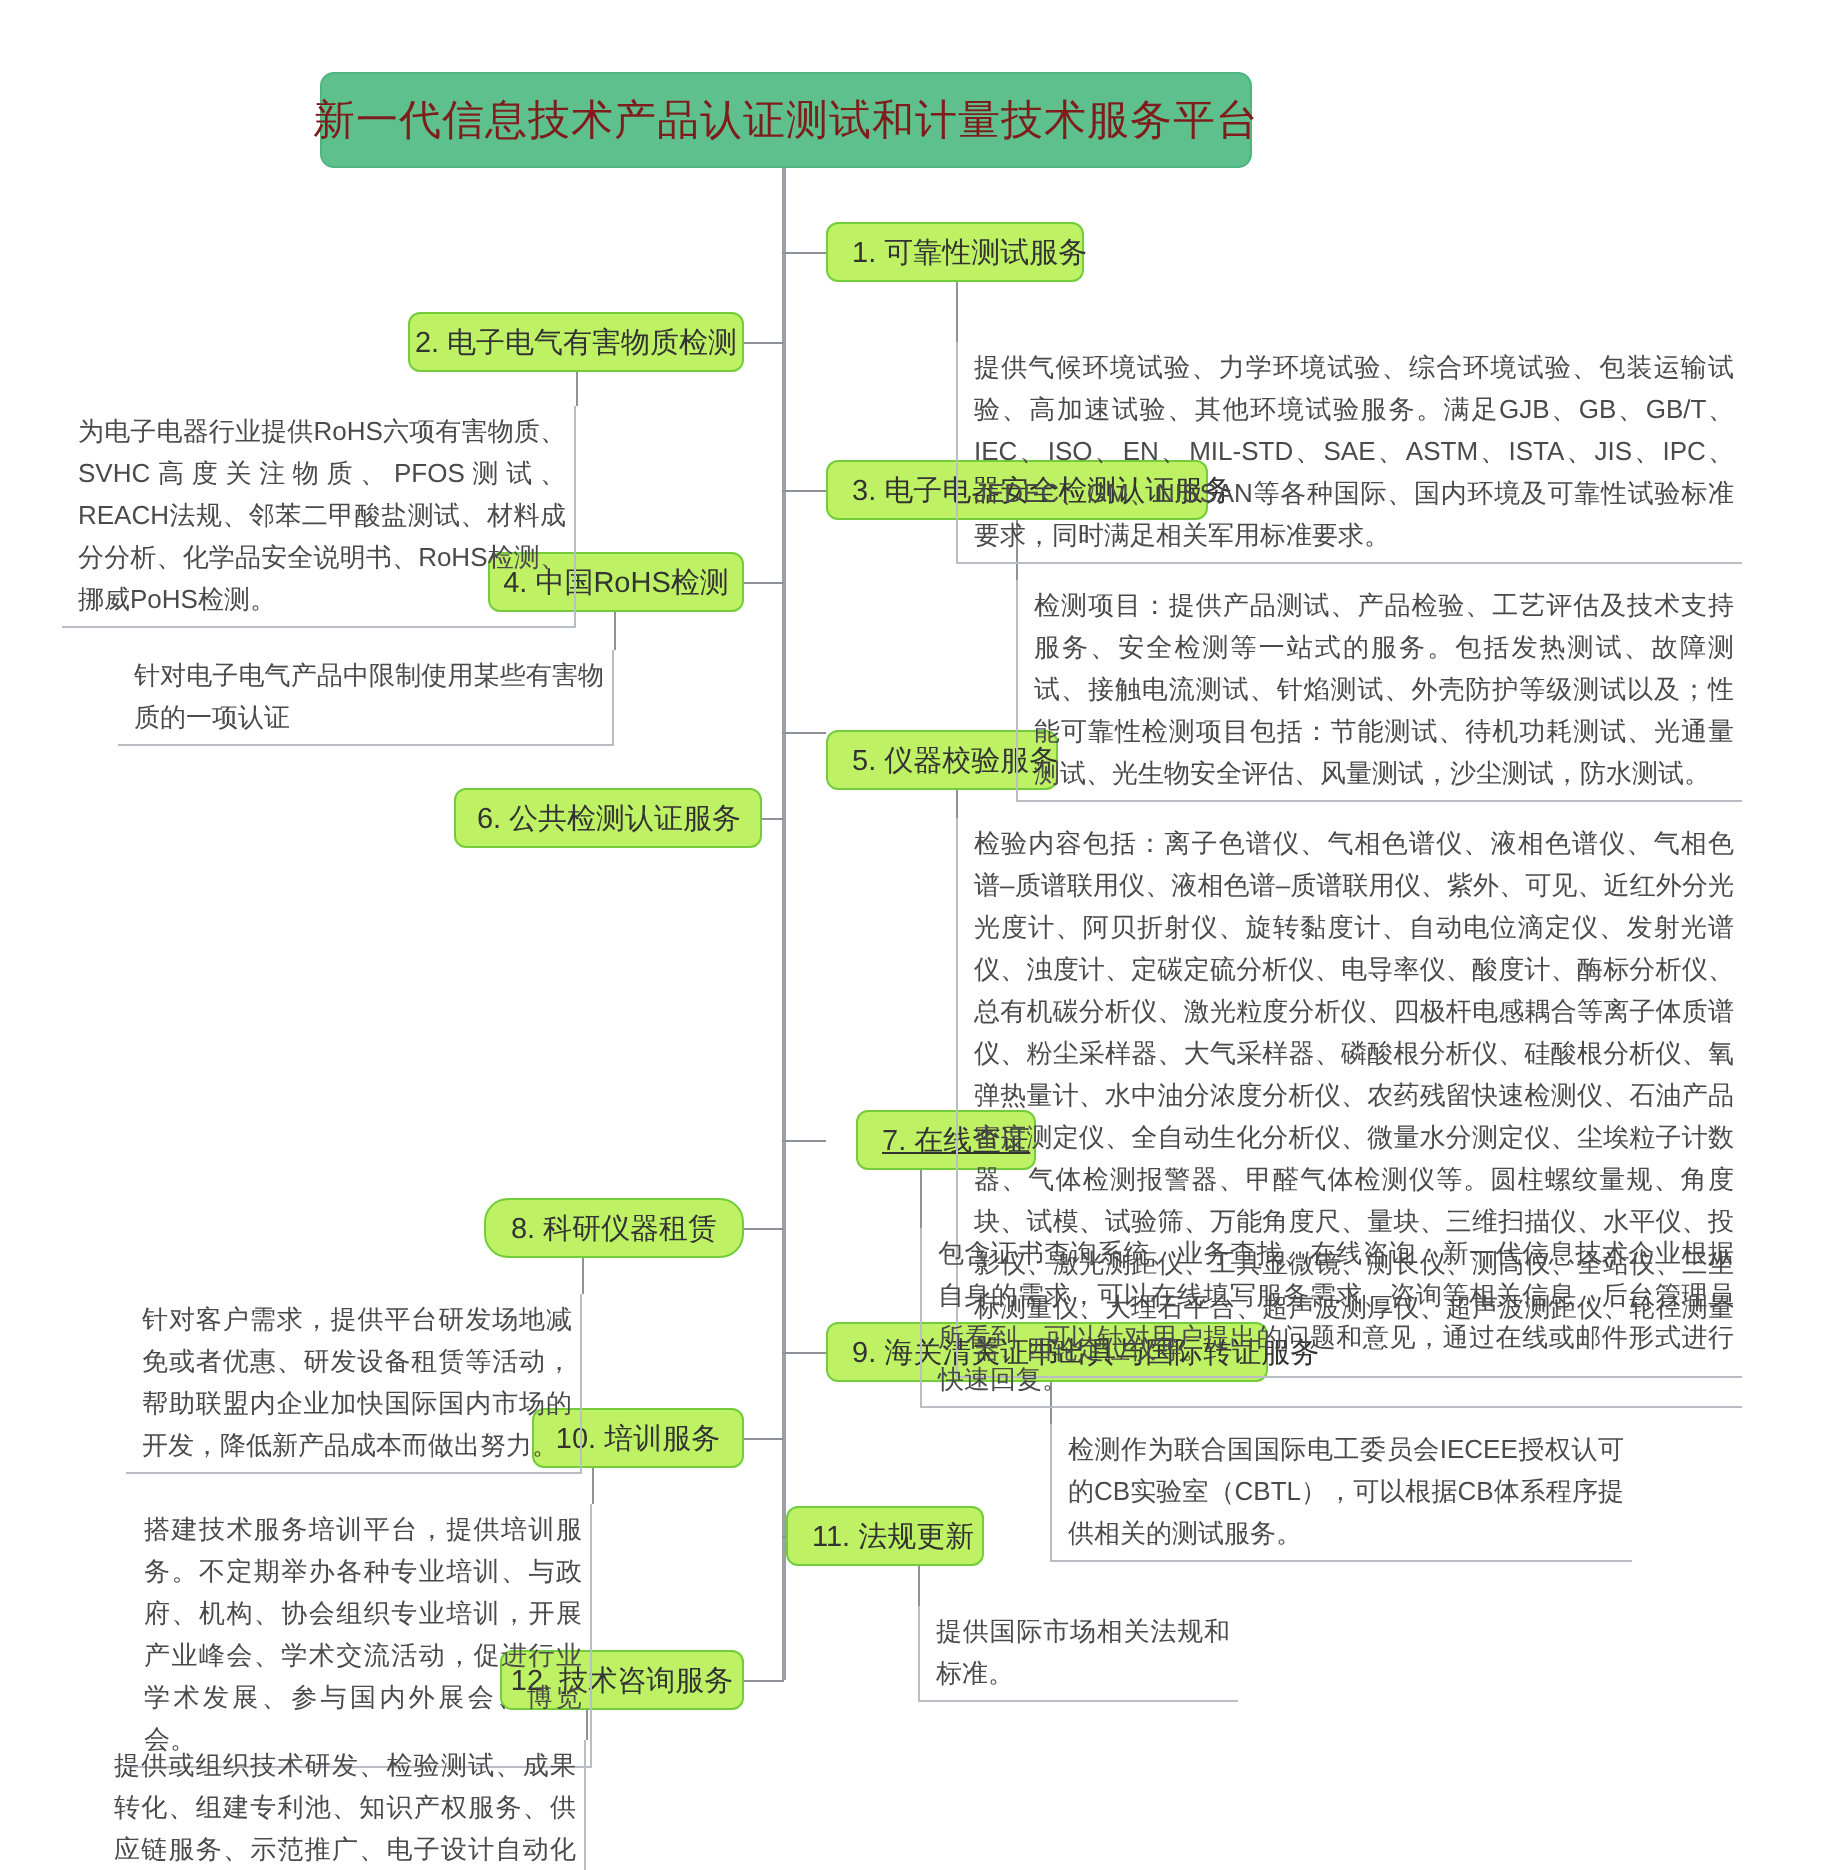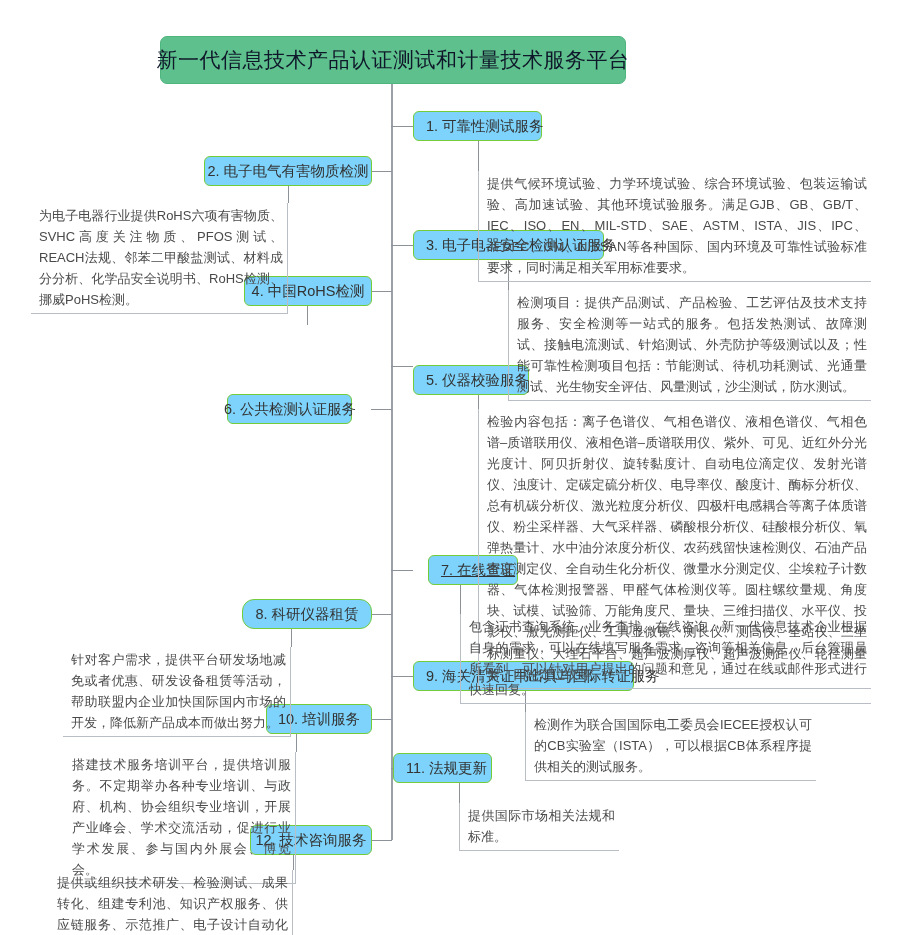--- a/index.html
+++ b/index.html
@@ -18,30 +18,30 @@
     position:absolute;
     left:160px;top:36px;
     width:466px;height:48px;
     background:#5ec08c;
     border:1px solid #4fb57f;
     border-radius:7px;
     display:flex;align-items:center;justify-content:center;
     box-sizing:border-box;
   }
   .root-box .txt{
-    color:#0f172a;
+    color:#7f1d1d;
     font-size:21px;
     letter-spacing:0.5px;
     white-space:nowrap;
   }
 
   
   .node{
     position:absolute;
-    background:#7dd3fc;
+    background:#bef264;
     border:1.6px solid #73cc3a;
     border-radius:6px;
     box-sizing:border-box;
     display:flex;align-items:center;
     padding:0 12px;
     font-size:14.5px;
     color:#333333;
     white-space:nowrap;
     height:30px;
   }
@@ -129,21 +129,21 @@
   </div>
 
   <div class="node left" style="left:244px;top:276px;width:128px;">
     <span>4. 中国RoHS检测</span>
   </div>
 
   <div class="node right" style="left:413px;top:351px;width:116px;margin-top:14px;">
     <span>5. 仪器校验服务</span>
   </div>
 
-  <div class="node left" style="left:227px;top:394px;width:125px;padding-left:13px;">
+  <div class="node left" style="left:227px;top:394px;width:154px;padding-left:13px;">
     <span>6. 公共检测认证服务</span>
   </div>
 
   <div class="node right" style="left:428px;top:555px;width:90px;text-decoration:underline;">
     <span>7. 在线查证</span>
   </div>
 
   <div class="node left" style="left:242px;top:599px;width:130px;border-radius:12px;">
     <span>8. 科研仪器租赁</span>
   </div>
@@ -163,28 +163,29 @@
   <div class="node left" style="left:250px;top:825px;width:122px;">
     <span>12. 技术咨询服务</span>
   </div>
 
   <div class="desc" style="left:478px;top:171px;width:393px;">提供气候环境试验、力学环境试验、综合环境试验、包装运输试验、高加速试验、其他环境试验服务。满足GJB、GB、GB/T、IEC、ISO、EN、MIL-STD、SAE、ASTM、ISTA、JIS、IPC、JEDEC、GM、NISSAN等各种国际、国内环境及可靠性试验标准要求，同时满足相关军用标准要求。</div>
 
   <div class="desc" style="left:31px;top:203px;width:257px;border-left:none;border-right:1px solid #b9bec4;">为电子电器行业提供RoHS六项有害物质、SVHC高度关注物质、PFOS测试、REACH法规、邻苯二甲酸盐测试、材料成分分析、化学品安全说明书、RoHS检测、挪威PoHS检测。</div>
 
   <div class="desc" style="left:508px;top:290px;width:363px;">检测项目：提供产品测试、产品检验、工艺评估及技术支持服务、安全检测等一站式的服务。包括发热测试、故障测试、接触电流测试、针焰测试、外壳防护等级测试以及；性能可靠性检测项目包括：节能测试、待机功耗测试、光通量测试、光生物安全评估、风量测试，沙尘测试，防水测试。</div>
 
+  <div class="desc" style="left:59px;top:325px;width:248px;border-left:none;border-right:1px solid #b9bec4;">针对电子电气产品中限制使用某些有害物质的一项认证</div>
 
   <div class="desc" style="left:478px;top:409px;width:393px;">检验内容包括：离子色谱仪、气相色谱仪、液相色谱仪、气相色谱–质谱联用仪、液相色谱–质谱联用仪、紫外、可见、近红外分光光度计、阿贝折射仪、旋转黏度计、自动电位滴定仪、发射光谱仪、浊度计、定碳定硫分析仪、电导率仪、酸度计、酶标分析仪、总有机碳分析仪、激光粒度分析仪、四极杆电感耦合等离子体质谱仪、粉尘采样器、大气采样器、磷酸根分析仪、硅酸根分析仪、氧弹热量计、水中油分浓度分析仪、农药残留快速检测仪、石油产品密度测定仪、全自动生化分析仪、微量水分测定仪、尘埃粒子计数器、气体检测报警器、甲醛气体检测仪等。圆柱螺纹量规、角度块、试模、试验筛、万能角度尺、量块、三维扫描仪、水平仪、投影仪、激光测距仪、工具显微镜、测长仪、测高仪、全站仪、三坐标测量仪、大理石平台、超声波测厚仪、超声波测距仪、轮径测量器、四轮定位仪等。</div>
 
   <div class="desc" style="left:460px;top:614px;width:411px;">包含证书查询系统、业务查找、在线咨询：新一代信息技术企业根据自身的需求，可以在线填写服务需求、咨询等相关信息，后台管理员所看到，可以针对用户提出的问题和意见，通过在线或邮件形式进行快速回复。</div>
 
   <div class="desc" style="left:63px;top:647px;width:228px;border-left:none;border-right:1px solid #b9bec4;">针对客户需求，提供平台研发场地减免或者优惠、研发设备租赁等活动，帮助联盟内企业加快国际国内市场的开发，降低新产品成本而做出努力。</div>
 
-  <div class="desc" style="left:525px;top:712px;width:291px;">检测作为联合国国际电工委员会IECEE授权认可的CB实验室（ISTA），可以根据CB体系程序提供相关的测试服务。</div>
+  <div class="desc" style="left:525px;top:712px;width:291px;">检测作为联合国国际电工委员会IECEE授权认可的CB实验室（CBTL），可以根据CB体系程序提供相关的测试服务。</div>
 
   <div class="desc" style="left:64px;top:752px;width:232px;border-left:none;border-right:1px solid #b9bec4;">搭建技术服务培训平台，提供培训服务。不定期举办各种专业培训、与政府、机构、协会组织专业培训，开展产业峰会、学术交流活动，促进行业学术发展、参与国内外展会、博览会。</div>
 
   <div class="desc" style="left:459px;top:803px;width:160px;">提供国际市场相关法规和标准。</div>
 
   <div class="desc" style="left:49px;top:870px;width:244px;border-left:none;border-right:1px solid #b9bec4;">提供或组织技术研发、检验测试、成果转化、组建专利池、知识产权服务、供应链服务、示范推广、电子设计自动化（EDA）等服务。</div>
 
 </div>
 
 </body></html>

